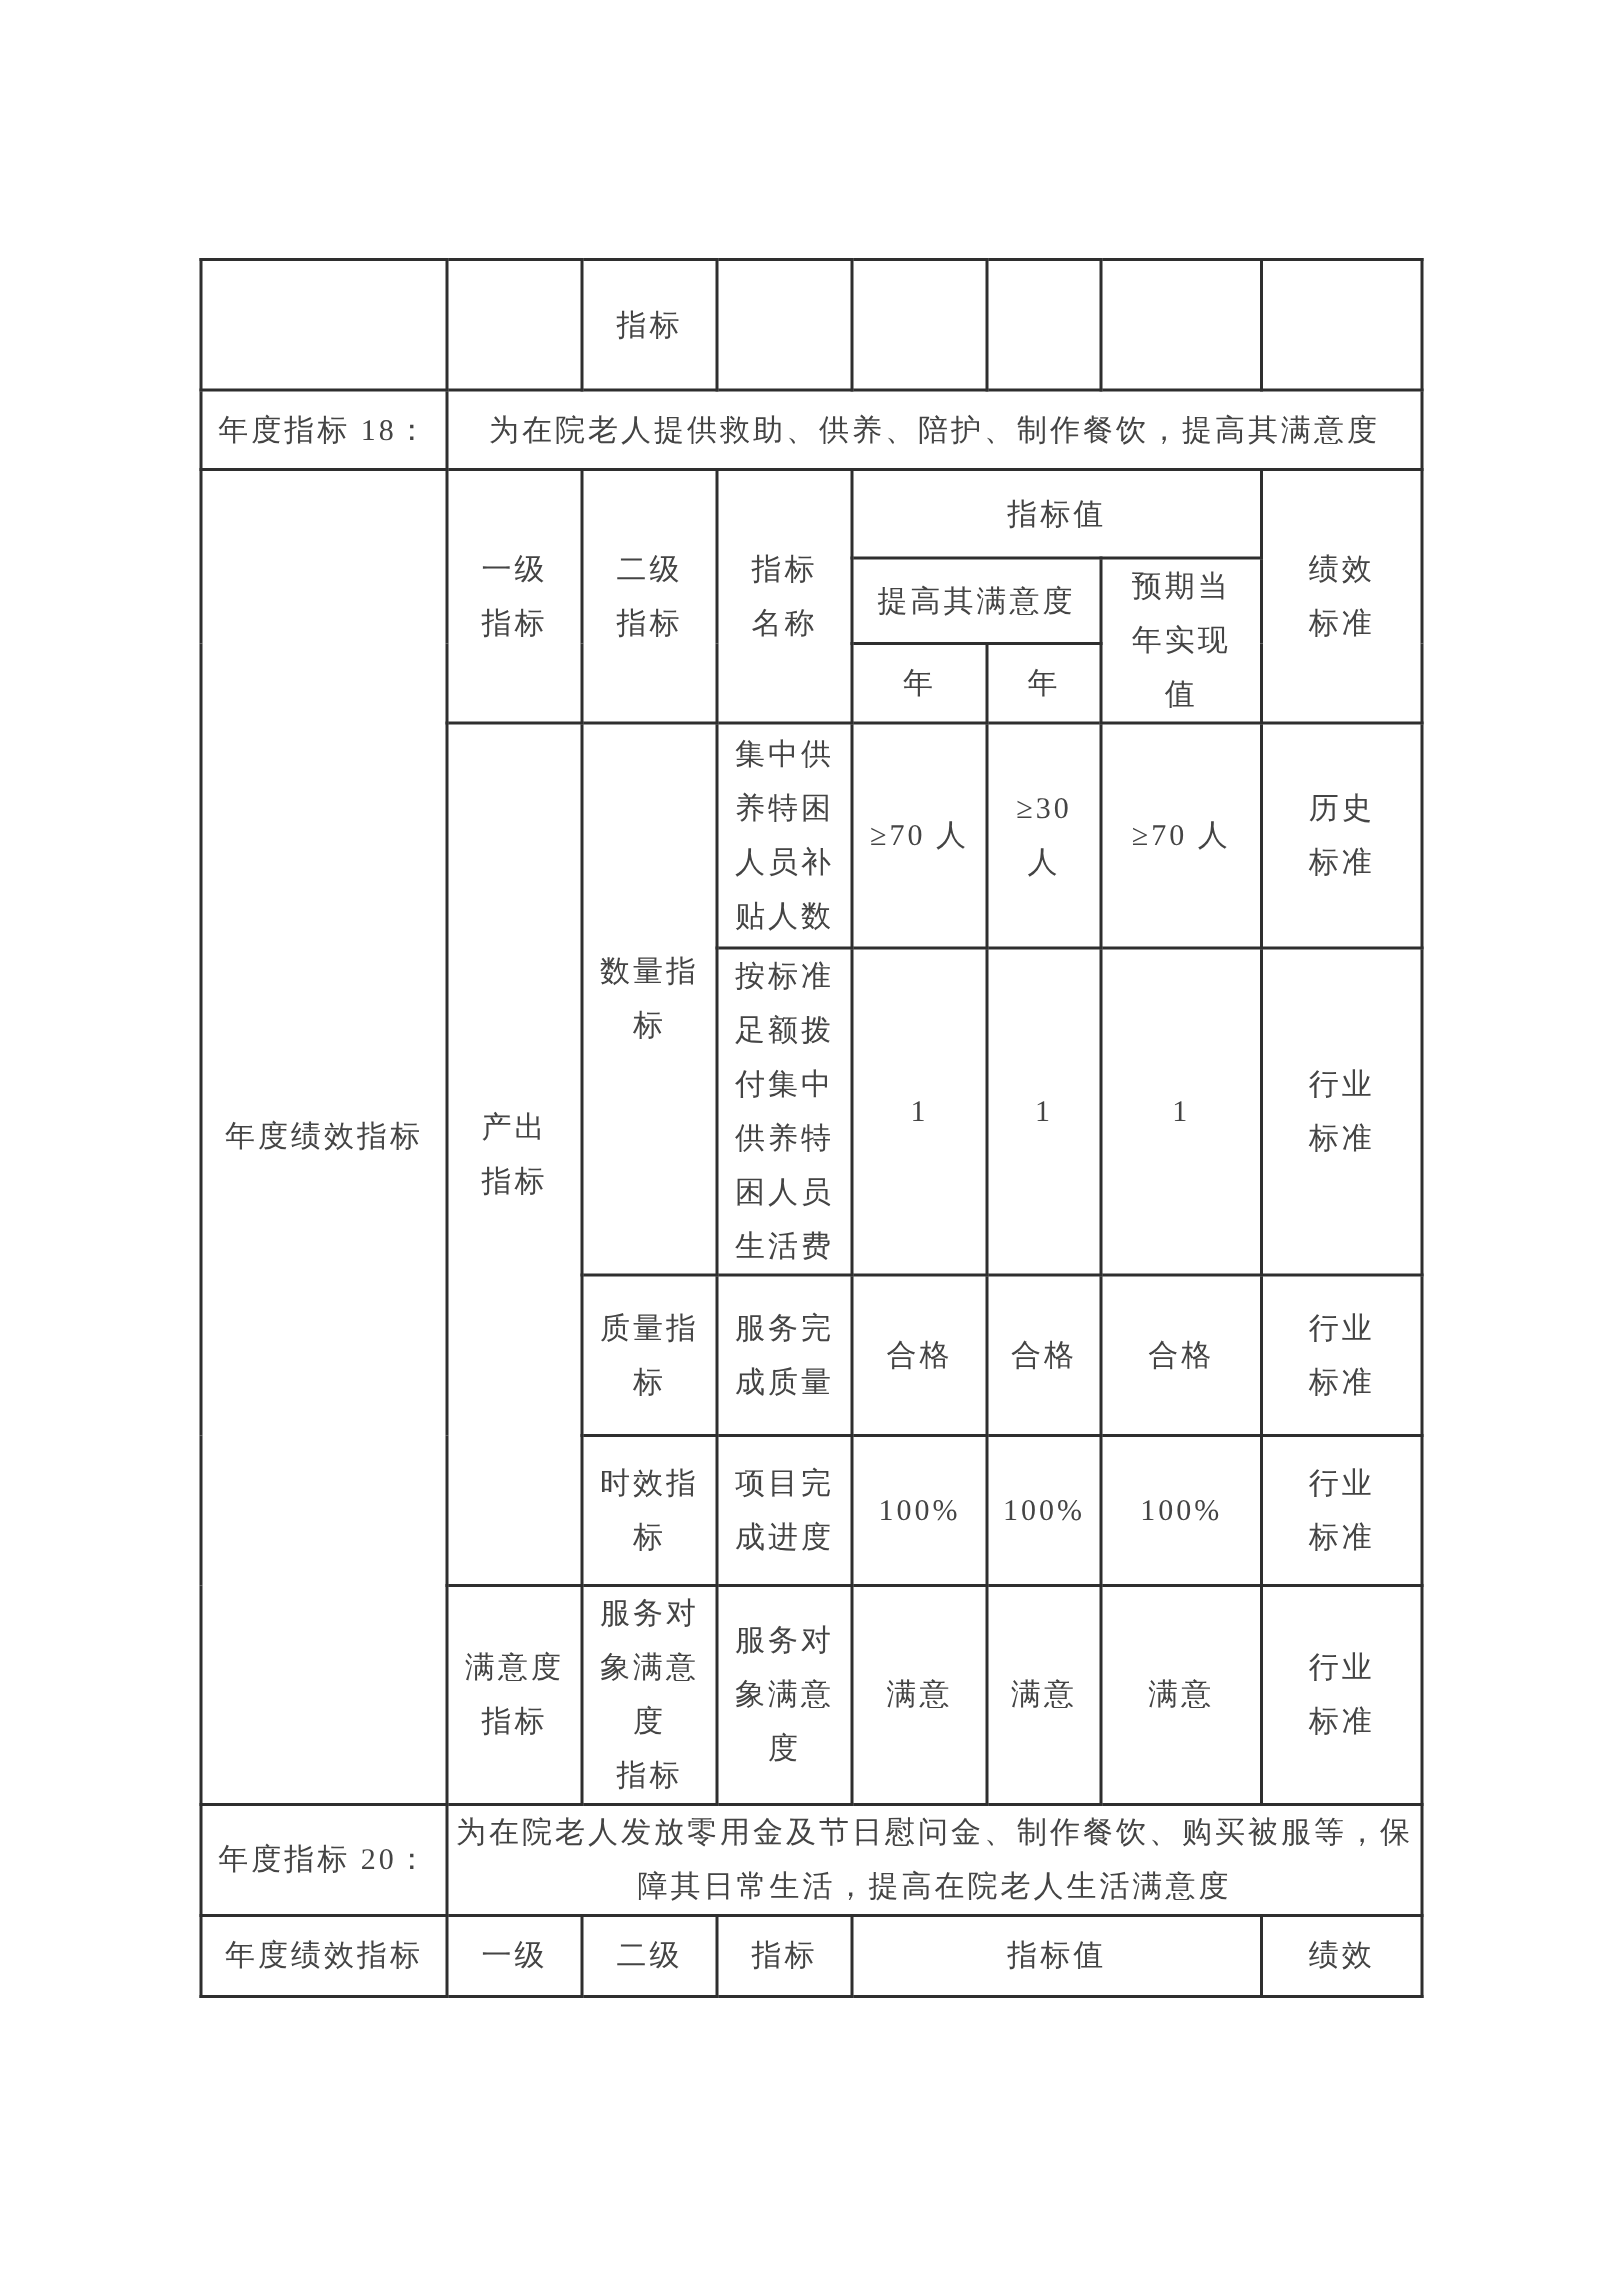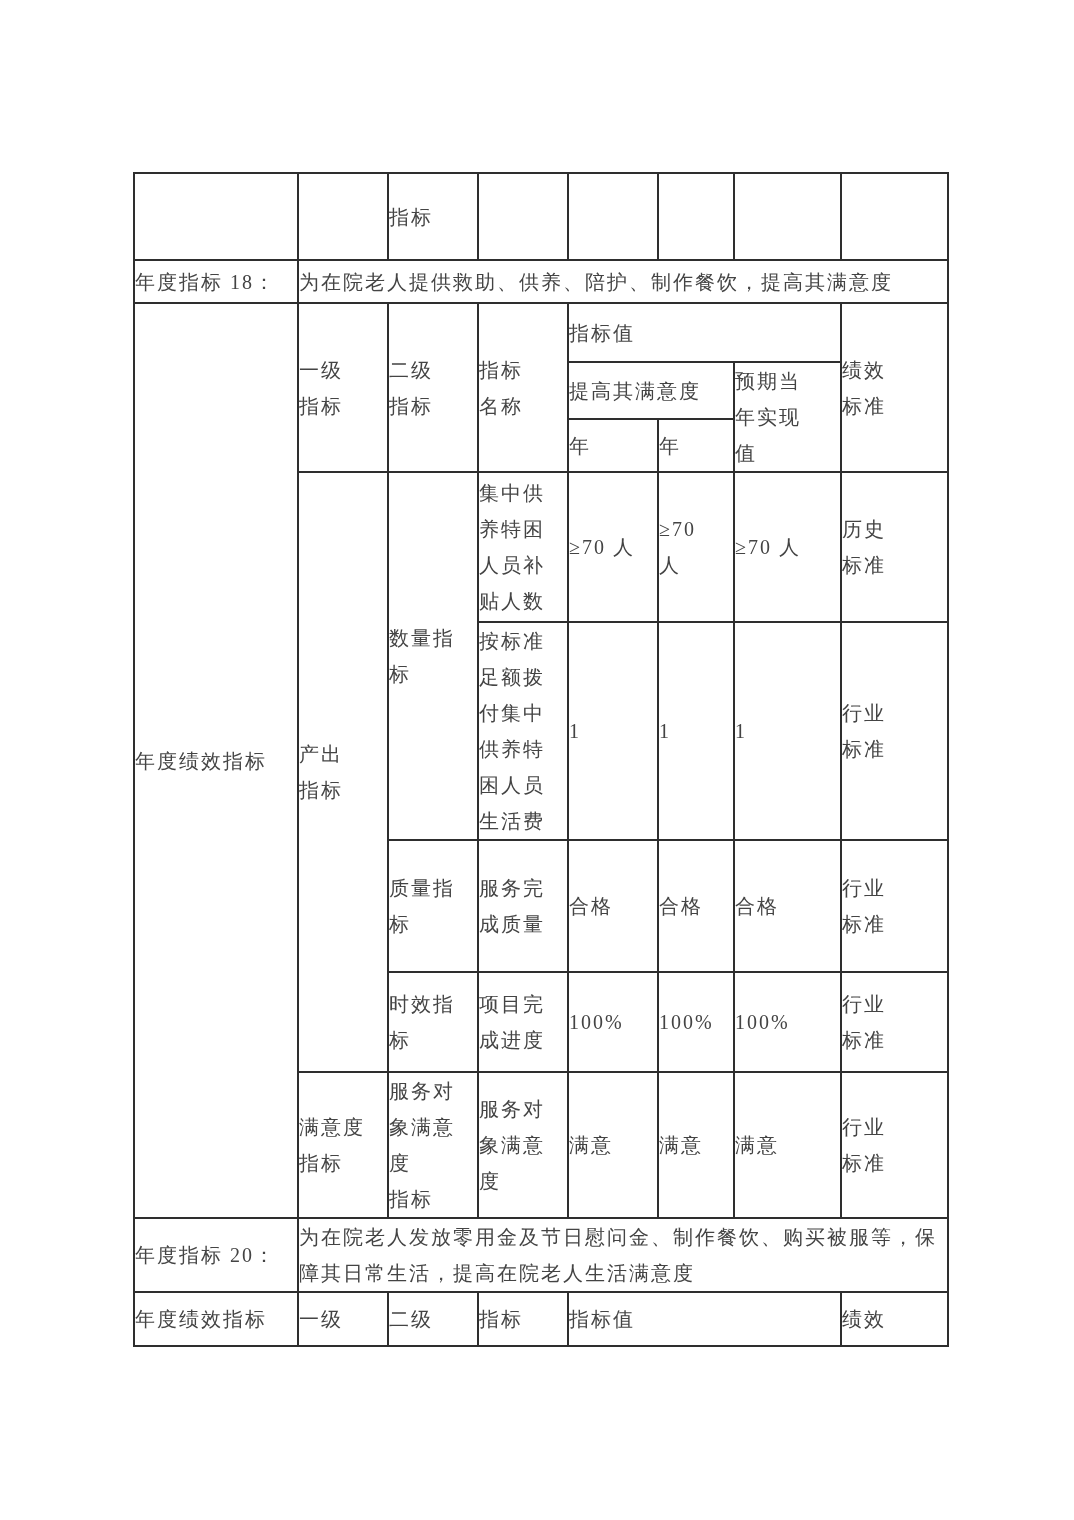--- a/index.html
+++ b/index.html
@@ -11,21 +11,21 @@
     color:#444444;
   }
   table.perf{
     position:absolute;left:133px;top:172px;
     width:814px;
     border-collapse:collapse;
     table-layout:fixed;
   }
   table.perf td{
     border:2px solid #2e2e2e;
-    text-align:left;
+    text-align:center;
     vertical-align:middle;
     font-size:20px;
     line-height:36px;
     letter-spacing:2px;
     padding:0;
     white-space:pre-line;
     overflow:hidden;
   }
   td.va-top{vertical-align:top;}
 </style>
@@ -50,21 +50,21 @@
       <td></td>
       <td></td>
       <td class="va-top">指标</td>
       <td></td>
       <td></td>
       <td></td>
       <td></td>
       <td></td>
     </tr>
 
-    <tr style="height:43px">
+    <tr style="height:53px">
       <td>年度指标 18：</td>
       <td colspan="7">为在院老人提供救助、供养、陪护、制作餐饮，提高其满意度</td>
     </tr>
 
     <tr style="height:59px">
       <td rowspan="8">年度绩效指标</td>
       <td rowspan="3">一级
 指标</td>
       <td rowspan="3">二级
 指标</td>
@@ -90,42 +90,42 @@
     <tr style="height:150px">
       <td rowspan="4">产出
 指标</td>
       <td rowspan="2">数量指
 标</td>
       <td>集中供
 养特困
 人员补
 贴人数</td>
       <td>≥70 人</td>
-      <td>≥70
+      <td>≥30
 人</td>
       <td>≥70 人</td>
       <td>历史
 标准</td>
     </tr>
 
     <tr style="height:217px">
       <td>按标准
 足额拨
 付集中
 供养特
 困人员
 生活费</td>
       <td>1</td>
       <td>1</td>
       <td>1</td>
       <td>行业
 标准</td>
     </tr>
 
-    <tr style="height:132px">
+    <tr style="height:107px">
       <td>质量指
 标</td>
       <td>服务完
 成质量</td>
       <td>合格</td>
       <td>合格</td>
       <td>合格</td>
       <td>行业
 标准</td>
     </tr>

